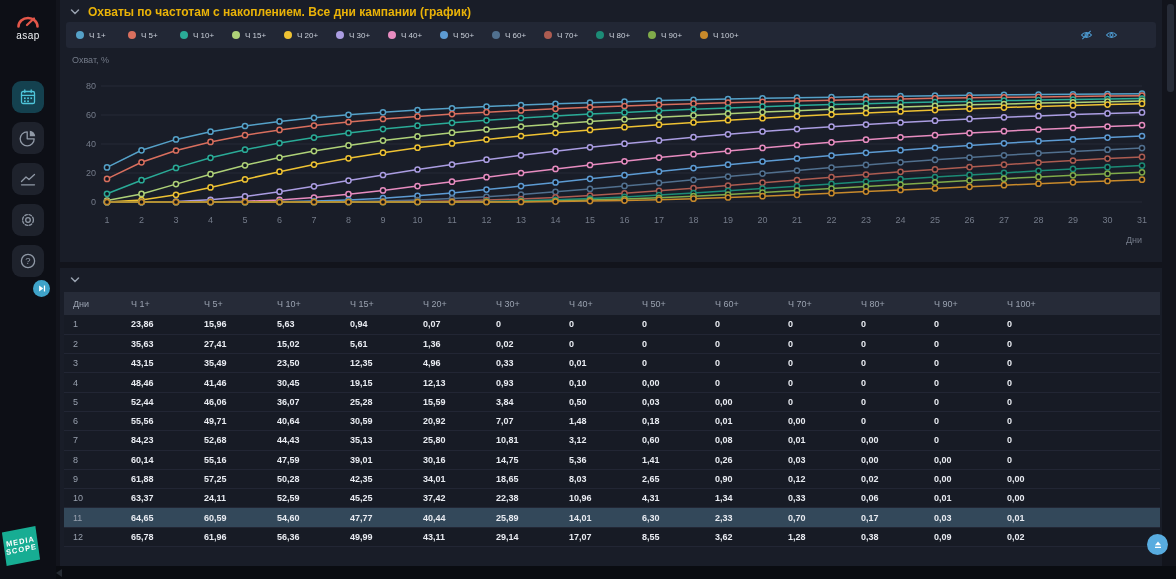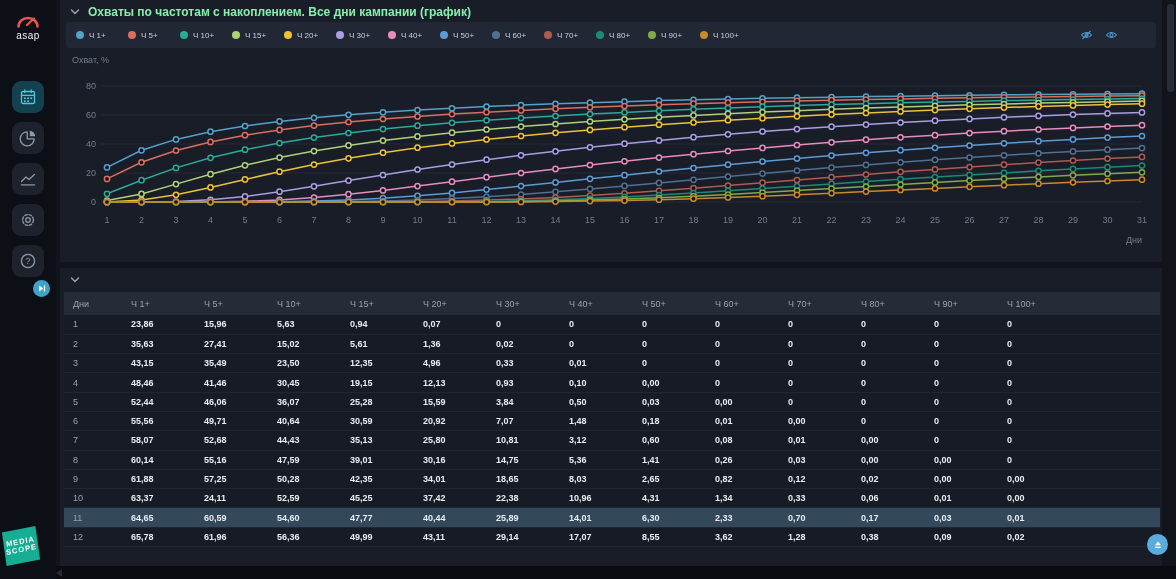--- a/index.html
+++ b/index.html
@@ -21,21 +21,21 @@
   .expand-btn { position:absolute; left:33px; top:280px; width:17px; height:17px; border-radius:50%;
     background:#3fa3c9; border:none; cursor:pointer; padding:0; display:flex; align-items:center; justify-content:center; z-index:6; }
   .ms-logo { position:absolute; left:4px; top:529px; width:34px; height:34px; background:#17ad93;
     transform:rotate(-8deg) skewY(-3deg); display:flex; flex-direction:column; align-items:center; justify-content:center;
     color:#fff; font-weight:bold; font-size:7.5px; line-height:8px; letter-spacing:1px; }
   
   .panel { position:absolute; background:#191d28; }
   .chart-panel { left:60px; top:0; width:1102px; height:262px; }
   .table-panel { left:60px; top:268px; width:1102px; height:298px; overflow:hidden; }
   .panel-head { display:flex; align-items:center; gap:8px; padding:5px 0 0 10px; height:18px; }
-  .panel-title { font-size:12px; font-weight:bold; color:#86efac; }
+  .panel-title { font-size:12px; font-weight:bold; color:#eab308; }
   .chev { color:#98a0ae; display:flex; cursor:pointer; }
   .chev svg { stroke:currentColor; fill:none; stroke-width:1.5; stroke-linecap:round; }
   
   .legend-bar { margin:4px 6px 0; height:26px; background:#222735; border-radius:3px;
     display:flex; align-items:center; padding:0 10px; }
   .legend-item { display:flex; align-items:center; gap:5px; width:52px; flex:none; cursor:pointer; }
   .dot { width:8px; height:8px; border-radius:50%; flex:none; }
   .legend-label { font-size:8px; color:#c9cfd9; white-space:nowrap; }
   .legend-actions { margin-left:auto; display:flex; gap:12px; margin-right:28px; color:#4e9dd4; }
   .legend-actions .act { cursor:pointer; display:flex; }
@@ -802,21 +802,21 @@
           <td class="">0,18</td>
           <td class="">0,01</td>
           <td class="">0,00</td>
           <td class="">0</td>
           <td class="">0</td>
           <td class="">0</td>
           <td></td>
         </tr>
         <tr class="">
           <td class="day">7</td>
-          <td class="">58,07</td>
+          <td class="">84,23</td>
           <td class="">52,68</td>
           <td class="">44,43</td>
           <td class="">35,13</td>
           <td class="">25,80</td>
           <td class="">10,81</td>
           <td class="">3,12</td>
           <td class="">0,60</td>
           <td class="">0,08</td>
           <td class="">0,01</td>
           <td class="">0,00</td>
@@ -844,21 +844,21 @@
         <tr class="">
           <td class="day">9</td>
           <td class="">61,88</td>
           <td class="">57,25</td>
           <td class="">50,28</td>
           <td class="">42,35</td>
           <td class="">34,01</td>
           <td class="">18,65</td>
           <td class="">8,03</td>
           <td class="">2,65</td>
-          <td class="">0,82</td>
+          <td class="">0,90</td>
           <td class="">0,12</td>
           <td class="">0,02</td>
           <td class="">0,00</td>
           <td class="">0,00</td>
           <td></td>
         </tr>
         <tr class="">
           <td class="day">10</td>
           <td class="">63,37</td>
           <td class="">24,11</td>

